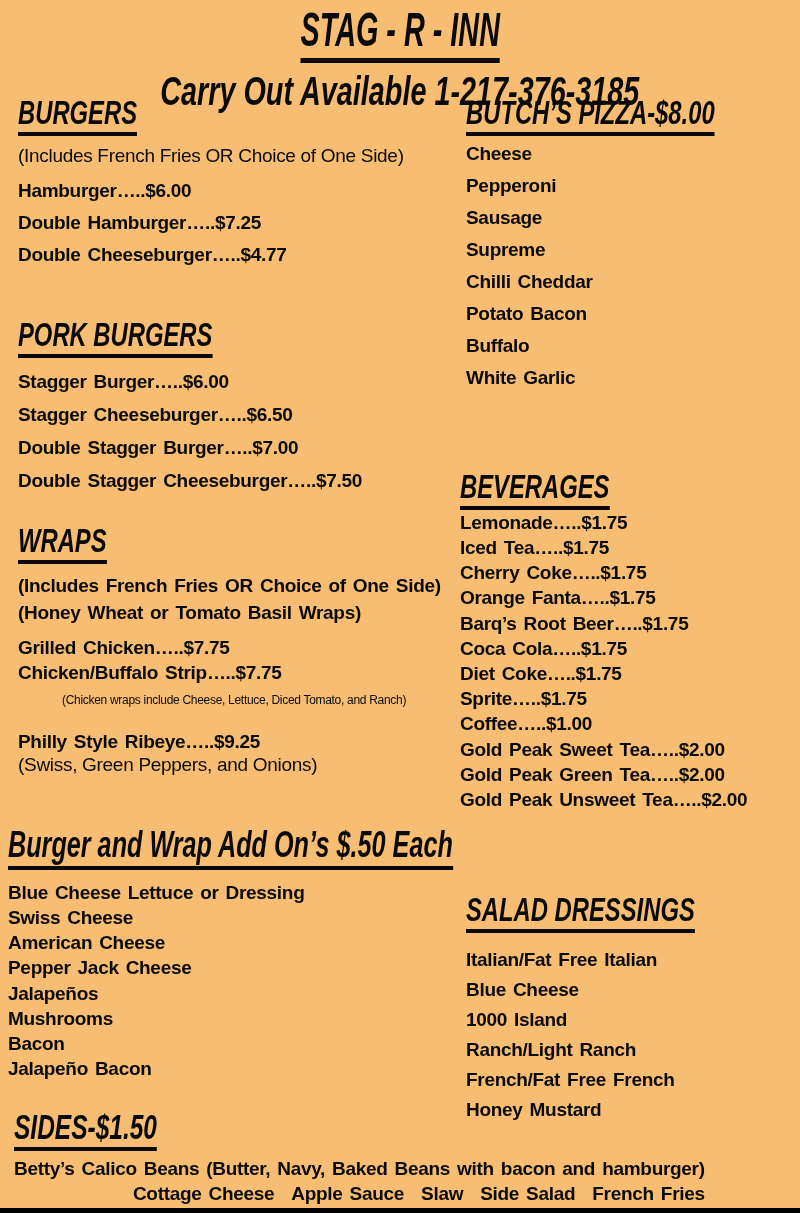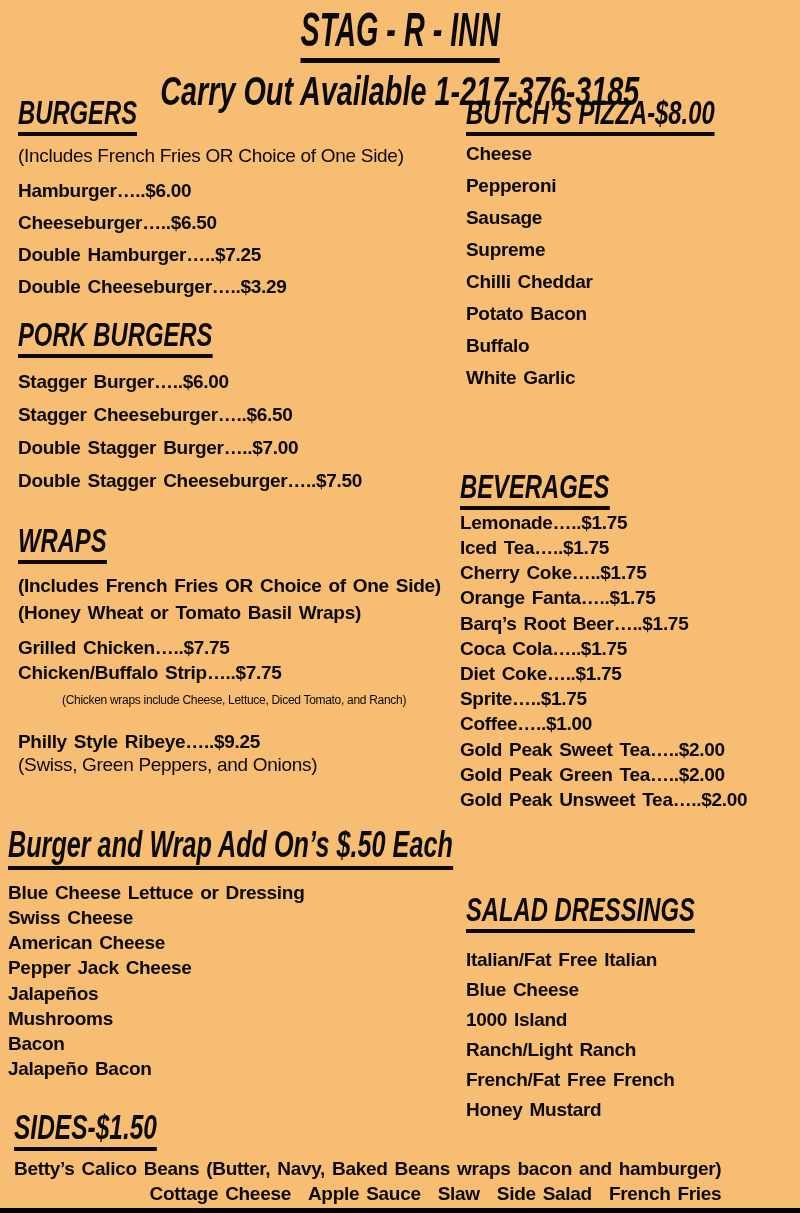--- a/index.html
+++ b/index.html
@@ -96,23 +96,22 @@
   <div class="hdr">
     <div><span class="title">STAG - R - INN</span></div>
     <div><span class="subtitle">Carry Out Available 1-217-376-3185</span></div>
   </div>
 
   <div class="sec" style="left:18px; top:94px;">
     <div><span class="h">BURGERS</span></div>
     <div class="note mt9">(Includes French Fries OR Choice of One Side)</div>
     <div class="lh32 mt8">
       <div class="item">Hamburger…..$6.00</div>
-      <div class="item">Cheeseburger…..$6.50</div>
       <div class="item">Double Hamburger…..$7.25</div>
-      <div class="item">Double Cheeseburger…..$3.29</div>
+      <div class="item">Double Cheeseburger…..$4.77</div>
     </div>
   </div>
 
   <div class="sec" style="left:18px; top:316px;">
     <div><span class="h">PORK BURGERS</span></div>
     <div class="lh33 mt7">
       <div class="item">Stagger Burger…..$6.00</div>
       <div class="item">Stagger Cheeseburger…..$6.50</div>
       <div class="item">Double Stagger Burger…..$7.00</div>
       <div class="item">Double Stagger Cheeseburger…..$7.50</div>
@@ -143,21 +142,21 @@
       <div class="item">Pepper Jack Cheese</div>
       <div class="item">Jalapeños</div>
       <div class="item">Mushrooms</div>
       <div class="item">Bacon</div>
       <div class="item">Jalapeño Bacon</div>
     </div>
   </div>
 
   <div class="sec" style="left:14px; top:1108px;">
     <div><span class="h mid">SIDES-$1.50</span></div>
-    <div class="item mt7" style="line-height:22px;">Betty’s Calico Beans (Butter, Navy, Baked Beans wraps bacon and hamburger)</div>
+    <div class="item mt7" style="line-height:22px;">Betty’s Calico Beans (Butter, Navy, Baked Beans with bacon and hamburger)</div>
     <div class="sides-row mt3">
       <span>Cottage Cheese</span>
       <span>Apple Sauce</span>
       <span>Slaw</span>
       <span>Side Salad</span>
       <span>French Fries</span>
     </div>
   </div>
 
   <div class="sec" style="left:466px; top:94px;">

